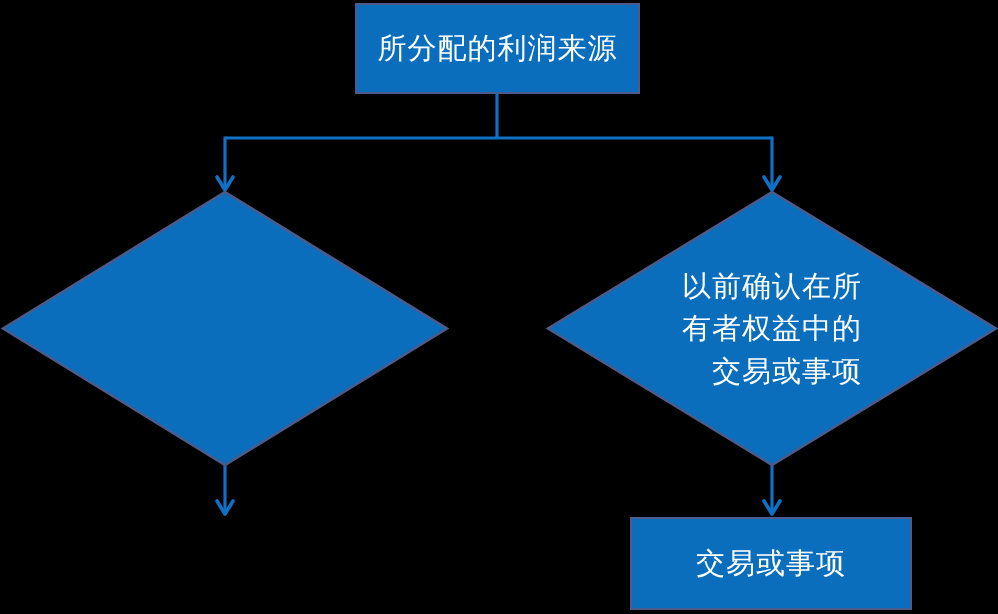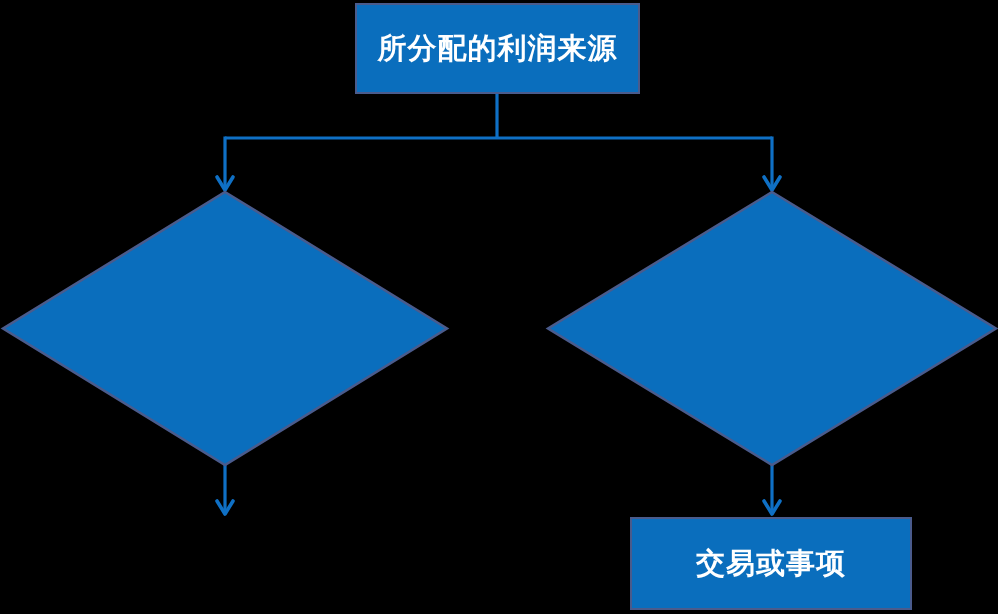--- a/index.html
+++ b/index.html
@@ -28,21 +28,21 @@
     align-items: center;
     justify-content: center;
     box-sizing: border-box;
   }
   .rect {
     background: #0A6EBD;
     border: 2.5px solid #4A5B8C;
   }
   .label {
     color: #FFFFFF;
-    font-weight: 700;
+    font-weight: 400;
     font-size: 29px;
     line-height: 1.45;
     text-align: right;
     white-space: pre-line;
     letter-spacing: 1px;
   }
   .top-node    { left: 355px; top: 3px;   width: 285px; height: 91px; }
   .result-left { left: 85px;  top: 517px; width: 282px; height: 93px; }
   .result-right{ left: 630px; top: 517px; width: 282px; height: 93px; }
   .diamond-label-left {
@@ -77,19 +77,24 @@
 
     <polygon class="shape" points="225,192 447,328.5 225,465 3,328.5"></polygon>
     <polygon class="shape" points="772,192 996,328.5 772,465 548,328.5"></polygon>
   </svg>
 
   <div class="node rect top-node">
     <div class="label">所分配的利润来源</div>
   </div>
 
 
+  <div class="node diamond-label-right">
+    <div class="label">以前确认在所
+有者权益中的
+交易或事项</div>
+  </div>
 
 
   <div class="node rect result-right">
     <div class="label">交易或事项</div>
   </div>
 
 </div>
 
 </body></html>

